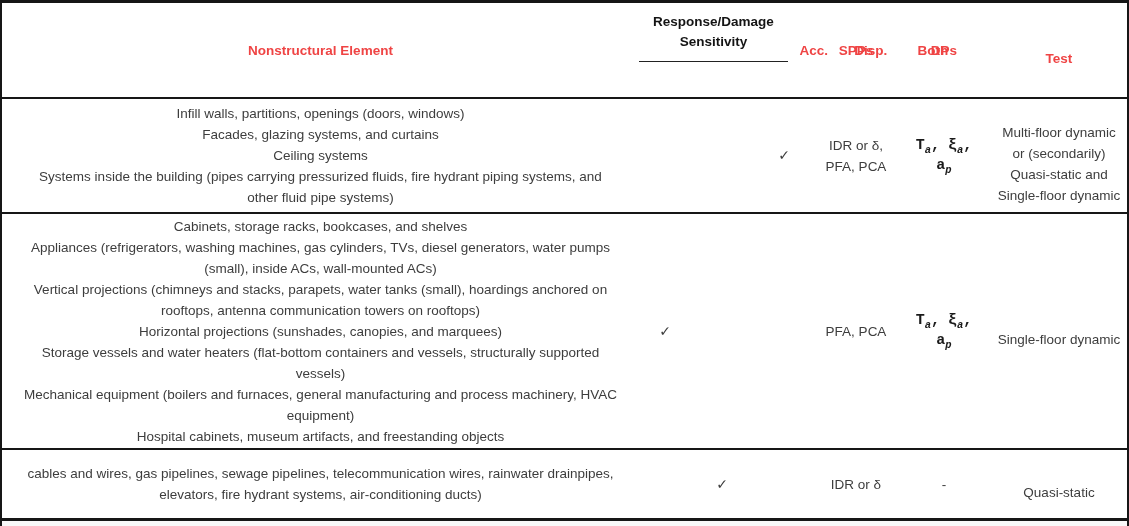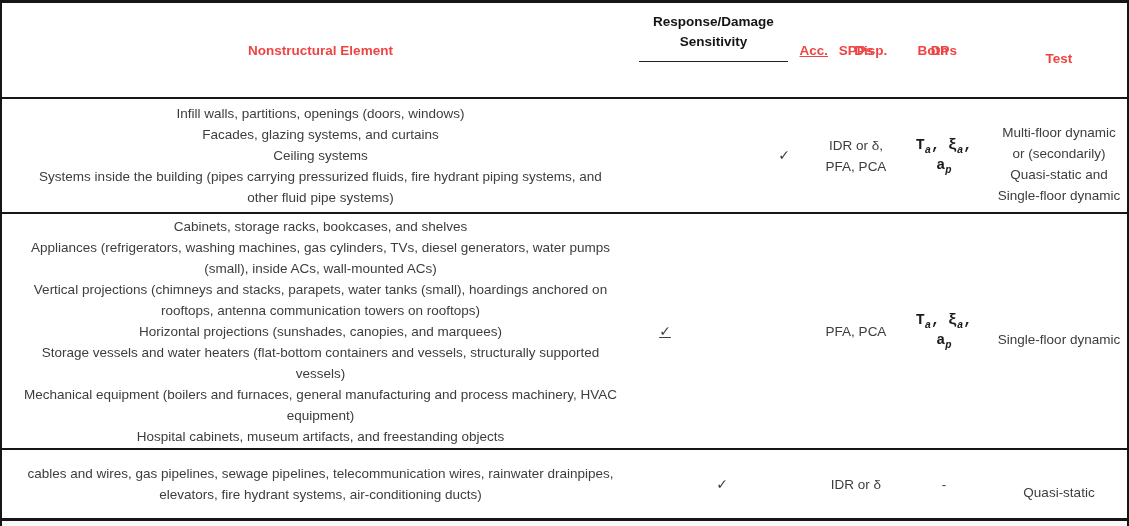--- a/index.html
+++ b/index.html
@@ -8,21 +8,21 @@
     border-top:3px solid #161616;border-left:2px solid #161616;border-right:2px solid #161616;
     background:#fff;display:flex;flex-direction:column;
     font-family:"Liberation Sans","DejaVu Sans",sans-serif;
     color:#3d3d3d;font-size:13.5px;overflow:hidden;
   }
   
   .thead{display:flex;height:94px;flex:none;}
   .hcell{display:flex;align-items:center;justify-content:center;
          font-weight:bold;color:#ef4444;text-align:center;}
   .c-el{width:637px;flex:none;box-sizing:border-box;}
-  .c-acc{width:52px;flex:none;text-decoration:underline;}
+  .c-acc{width:52px;flex:none;}
   .c-disp{width:62px;flex:none;}
   .c-both{width:62px;flex:none;}
   .c-group{width:176px;flex:none;}
   .c-spps{width:82px;flex:none;}
   .c-dps{width:94px;flex:none;}
   .c-test{flex:1;min-width:0;margin-top:16px;}
   .hgroup{display:flex;flex-direction:row;}
   .hgroup-title{height:59px;box-sizing:border-box;border-bottom:1px solid #222;
     display:flex;align-items:center;justify-content:center;text-align:center;
     font-weight:bold;color:#141414;line-height:20px;padding:0 14px;}

